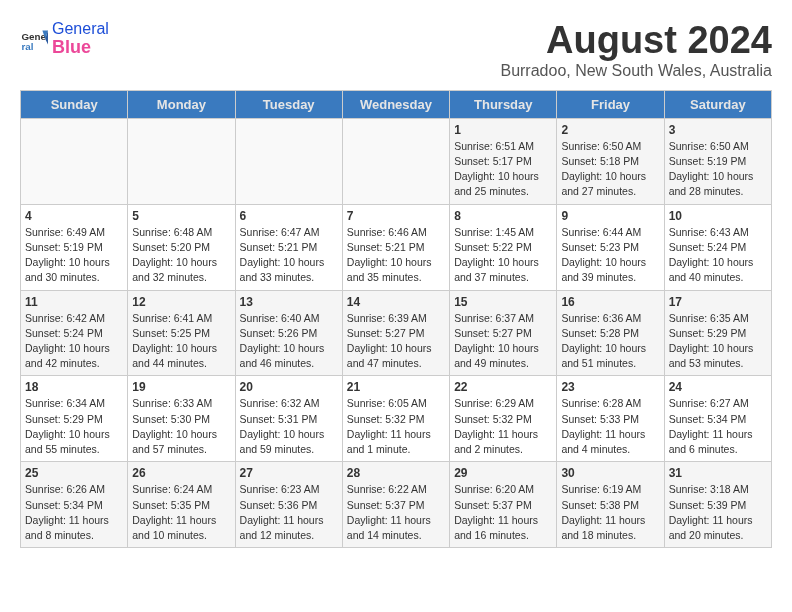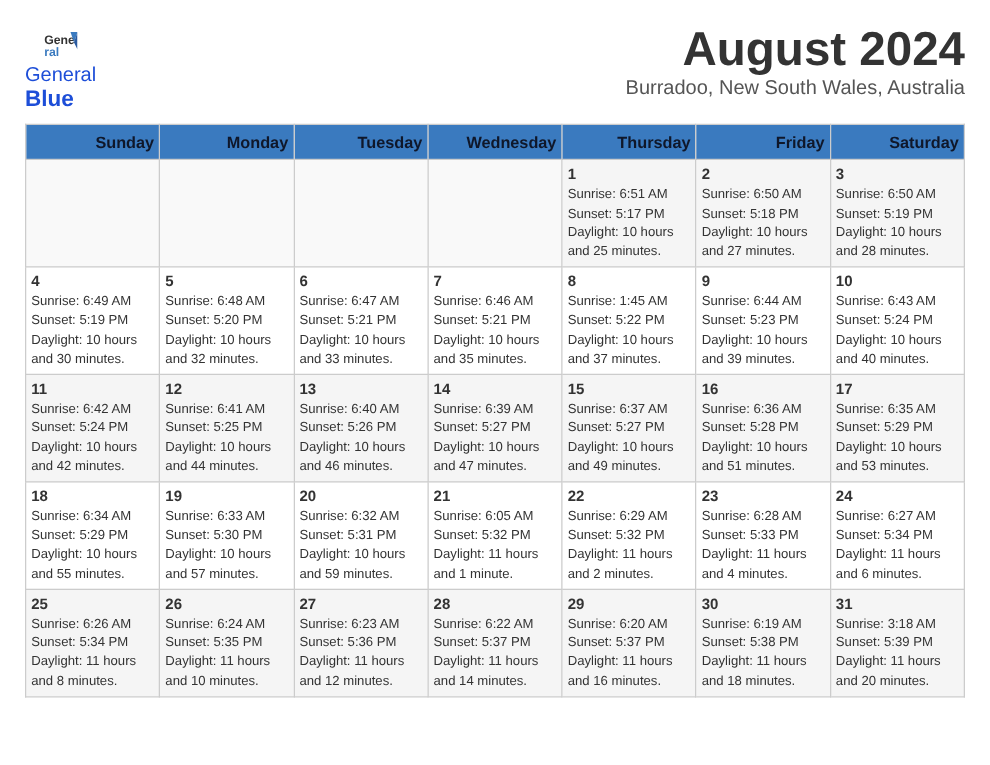--- a/index.html
+++ b/index.html
@@ -13,36 +13,35 @@
     .header-section {
       display: flex;
       justify-content: space-between;
       align-items: flex-start;
       margin-bottom: 10px;
     }
     .logo {
       display: flex;
       align-items: center;
       gap: 4px;
-      flex-direction: column;
     }
     .logo-text {
       display: flex;
       flex-direction: column;
       line-height: 1.1;
     }
     .logo-general {
       font-size: 16px;
       font-weight: normal;
       color: #1d4ed8;
     }
     .logo-blue {
       font-size: 18px;
       font-weight: bold;
-      color: #1d4ed8;
+      color: #ec4899;
     }
     .logo-icon {
       width: 28px;
       height: 28px;
     }
     .title-section {
       text-align: right;
     }
     .calendar-title {
       font-size: 38px;
@@ -53,25 +52,25 @@
     .calendar-subtitle {
       font-size: 16px;
       color: #555;
     }
     table {
       width: 100%;
       border-collapse: collapse;
     }
     th {
       background-color: #3a7abf;
-      color: #0f172a;
+      color: #e5e5e5;
       font-size: 13px;
       font-weight: bold;
       padding: 6px 4px;
-      text-align: right;
+      text-align: center;
       border: 1px solid #ccc;
     }
     td {
       vertical-align: top;
       border: 1px solid #ccc;
       padding: 4px;
       font-size: 10.5px;
       color: #333;
       width: calc(100% / 7);
       height: 80px;

